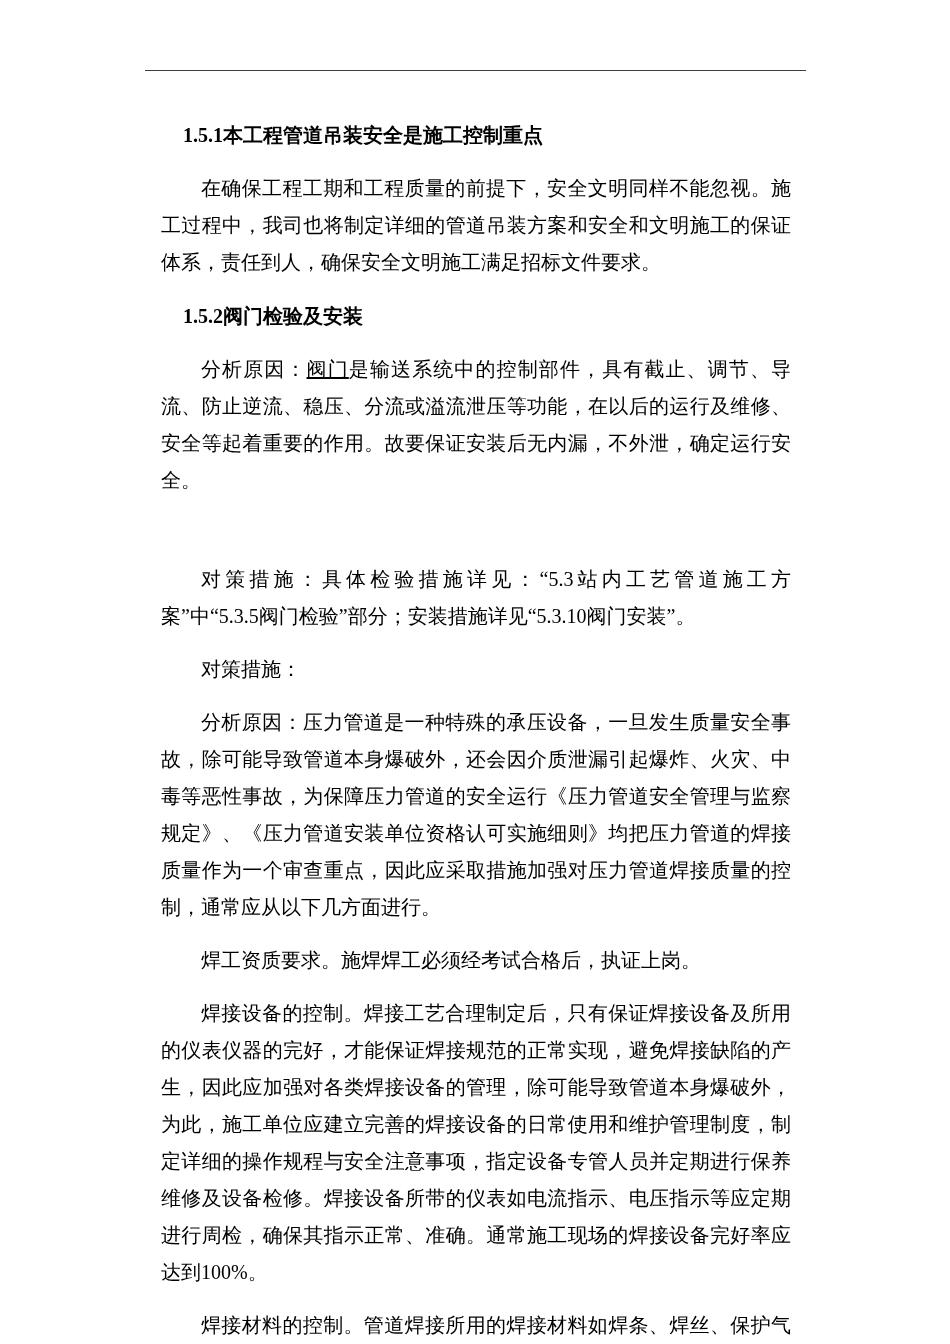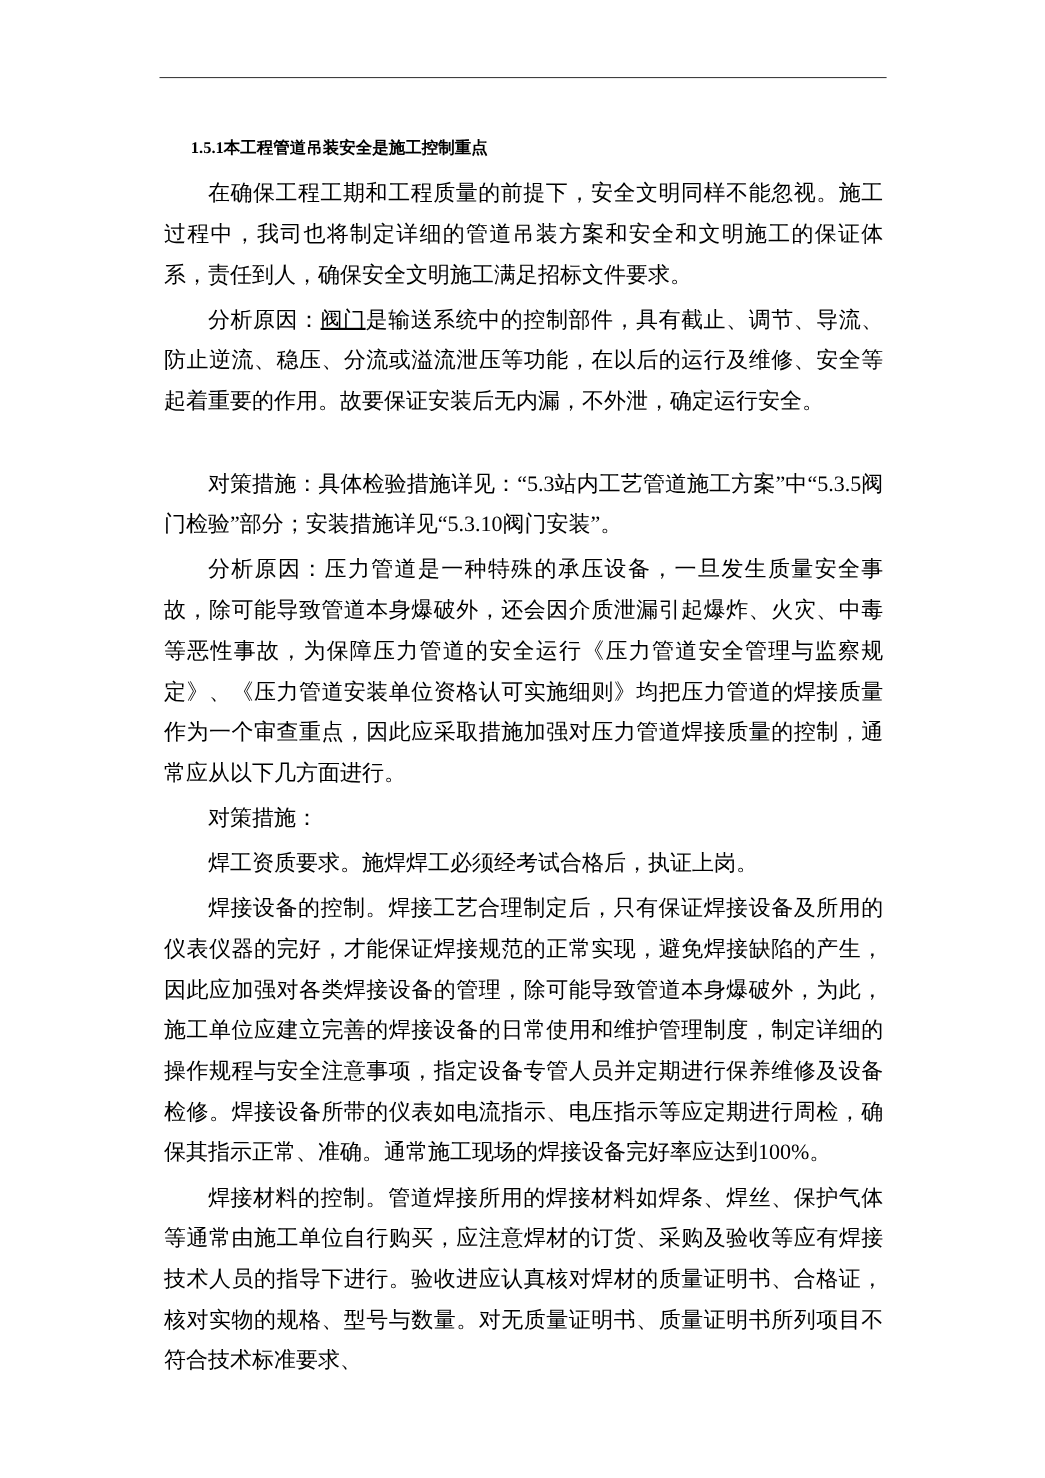--- a/index.html
+++ b/index.html
@@ -22,25 +22,25 @@
     height: 0;
   }
   .content {
     margin: 0 143px 0 145px;
     padding-top: 40px;
     font-size: 20px;
     line-height: 37px;
     text-align: justify;
   }
   .content p {
-    margin: 4px;
+    margin: 16px;
     text-indent: 2em;
   }
   .content h2 {
-    font-size: 15px;
+    font-size: 20px;
     font-weight: bold;
     line-height: 38px;
     margin: 5px 0 3px 0;
     text-indent: 1.9em;
     text-align: left;
   }
   .spacer {
     height: 30px;
   }
   a.doc-link {
@@ -55,31 +55,32 @@
 <div class="page">
 
   <div class="header-rule"></div>
 
   <div class="content">
 
     <h2>1.5.1本工程管道吊装安全是施工控制重点</h2>
 
     <p>在确保工程工期和工程质量的前提下，安全文明同样不能忽视。施工过程中，我司也将制定详细的管道吊装方案和安全和文明施工的保证体系，责任到人，确保安全文明施工满足招标文件要求。</p>
 
+    <h2>1.5.2阀门检验及安装</h2>
 
     <p><span>分析原因：</span><a class="doc-link" href="#">阀门</a><span>是输送系统中的控制部件，具有截止、调节、导流、防止逆流、稳压、分流或溢流泄压等功能，在以后的运行及维修、安全等起着重要的作用。故要保证安装后无内漏，不外泄，确定运行安全。</span></p>
 
     <div class="spacer"></div>
 
     <p>对策措施：具体检验措施详见：“5.3站内工艺管道施工方案”中“5.3.5阀门检验”部分；安装措施详见“5.3.10阀门安装”。</p>
 
 
+    <p>对策措施：</p>
+
     <p>分析原因：压力管道是一种特殊的承压设备，一旦发生质量安全事故，除可能导致管道本身爆破外，还会因介质泄漏引起爆炸、火灾、中毒等恶性事故，为保障压力管道的安全运行《压力管道安全管理与监察规定》、《压力管道安装单位资格认可实施细则》均把压力管道的焊接质量作为一个审查重点，因此应采取措施加强对压力管道焊接质量的控制，通常应从以下几方面进行。</p>
-
-    <p>对策措施：</p>
 
     <p>焊工资质要求。施焊焊工必须经考试合格后，执证上岗。</p>
 
     <p>焊接设备的控制。焊接工艺合理制定后，只有保证焊接设备及所用的仪表仪器的完好，才能保证焊接规范的正常实现，避免焊接缺陷的产生，因此应加强对各类焊接设备的管理，除可能导致管道本身爆破外，为此，施工单位应建立完善的焊接设备的日常使用和维护管理制度，制定详细的操作规程与安全注意事项，指定设备专管人员并定期进行保养维修及设备检修。焊接设备所带的仪表如电流指示、电压指示等应定期进行周检，确保其指示正常、准确。通常施工现场的焊接设备完好率应达到100%。</p>
 
     <p>焊接材料的控制。管道焊接所用的焊接材料如焊条、焊丝、保护气体等通常由施工单位自行购买，应注意焊材的订货、采购及验收等应有焊接技术人员的指导下进行。验收进应认真核对焊材的质量证明书、合格证，核对实物的规格、型号与数量。对无质量证明书、质量证明书所列项目不符合技术标准要求、</p>
 
   </div>
 </div>
 

